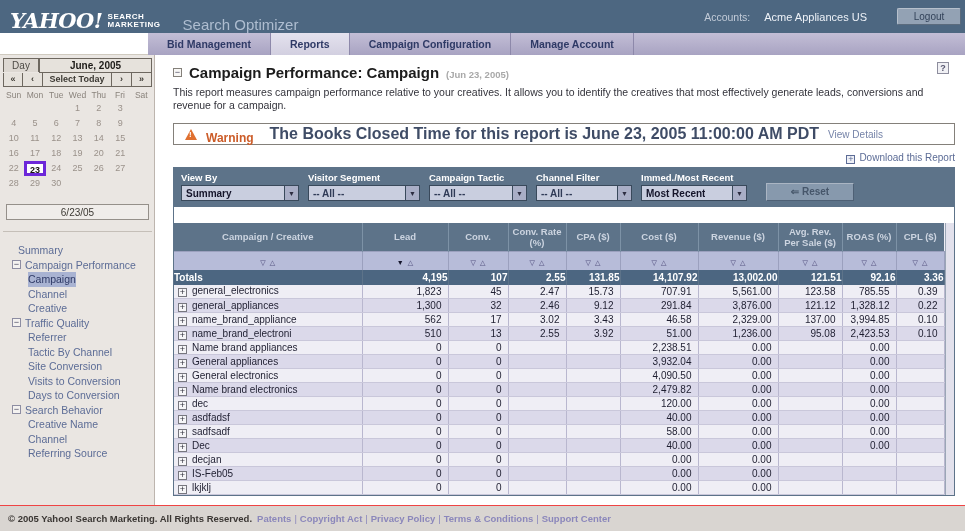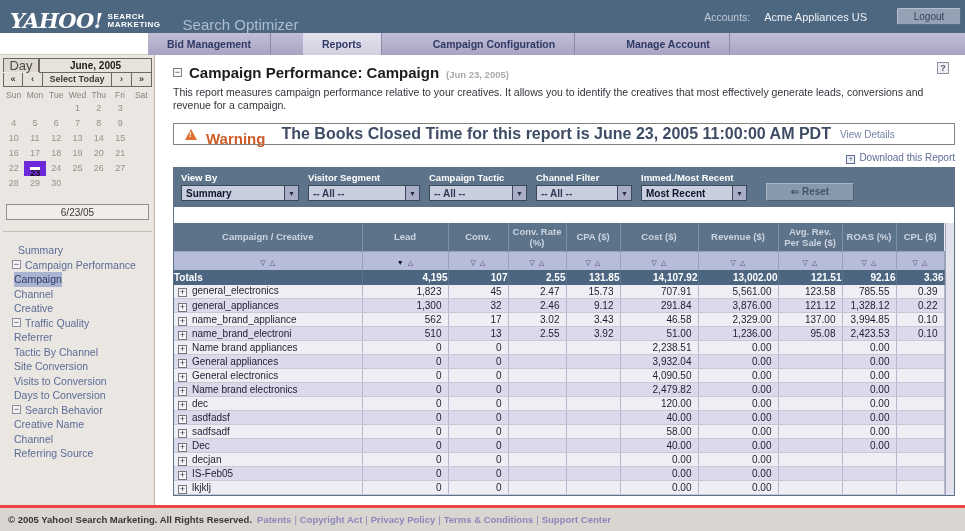--- a/index.html
+++ b/index.html
@@ -17,69 +17,69 @@
   .logo-sub { margin-left:5px; display:flex; flex-direction:column; font-size:8px; font-weight:bold; line-height:8px; letter-spacing:0.5px; }
   .app-title { margin-left:22px; font-size:15px; color:#aebdd0; }
   .top-right { position:absolute; right:4px; top:0; height:33px; display:flex; align-items:center; }
   .accounts-label { color:#c2cbd8; font-size:10.5px; margin-right:14px; }
   .account-name { color:#eef2f8; font-size:11px; }
   .logout-btn { margin-left:30px; width:64px; height:17px; background:#93a2b4; border:1px solid #b6c0cc; border-right-color:#5b6b7d; border-bottom-color:#5b6b7d; color:#33435a; font-size:10px; text-align:center; line-height:15px; border-radius:2px; cursor:pointer; }
 
   
   .tabbar { height:22px; display:flex; background:#fff; }
   .tab-spacer { width:148px; background:#fff; border-bottom:1px solid #cfcabf; }
-  .tabs { flex:1; display:flex; background:linear-gradient(#c3bed6,#a8a3c2);gap:32px; }
+  .tabs { flex:1; display:flex; background:linear-gradient(#c3bed6,#a8a3c2); }
   .tab { padding:0 19px; line-height:22px; font-size:10.5px; font-weight:bold; color:#2f3a66; border-right:1px solid #8d88aa; cursor:pointer; }
   .tab.active { background:linear-gradient(#e4e2ee,#d2cfe0); }
 
   
   .body-row { display:flex; height:450px; }
   .sidebar { width:155px; background:#eae6e2; border-right:1px solid #bdb5ae; flex:none; }
   .main { flex:1; position:relative; padding:9px 10px 0 18px; background:#fff; }
 
   
   .calendar { margin:3px 2px 0 3px; width:149px; }
   .cal-top { display:flex; }
-  .day-tab { width:36px; height:14px; border:1px solid #6d675f; border-bottom:none; background:#ddd8d2; font-size:13px; color:#4d4a45; text-align:center; line-height:13px; cursor:pointer; }
+  .day-tab { width:36px; height:14px; border:1px solid #6d675f; border-bottom:none; background:#ddd8d2; font-size:10px; color:#4d4a45; text-align:center; line-height:13px; cursor:pointer; }
   .month-title { flex:1; border:1px solid #6d675f; font-size:10px; font-weight:bold; color:#1d1b18; text-align:center; line-height:13px; background:#e6e2dc; }
   .cal-nav { display:flex; }
   .cal-nav-btn { border:1px solid #6d675f; border-top:none; font-size:9px; font-weight:bold; text-align:center; line-height:13px; height:14px; background:#e6e2dc; color:#3c3933; cursor:pointer; width:20px; }
   .cal-nav-btn + .cal-nav-btn { border-left:none; }
   .cal-nav-btn.today { flex:1; }
   .cal-weekdays { display:flex; margin-top:3px; }
   .cal-wd { width:21.3px; font-size:8.5px; color:#8a837c; text-align:center; }
   .cal-grid { display:flex; flex-wrap:wrap; width:149px; margin-top:1px; }
   .cal-day { width:21.3px; height:15px; font-size:9px; color:#9a918a; text-align:center; line-height:15px; cursor:pointer; }
-  .cal-day.selected { background:#fff; border:6px solid #6d28d9; color:#15130f; font-weight:bold; line-height:13px; }
+  .cal-day.selected { background:#fff; border:3px solid #6d28d9; color:#15130f; font-weight:bold; line-height:13px; }
   .cal-date-display { margin:13px 3px 0 3px; border:1px solid #95908a; background:#f0edea; text-align:center; font-size:10px; color:#3c3933; height:16px; line-height:15px; }
   .sidebar-divider { border-bottom:1px solid #c5bfb8; margin-top:11px; }
 
   
   .navtree { margin-top:11px; }
   .nav-item { font-size:10.5px; color:#5c6c96; line-height:14.5px; display:flex; align-items:center; cursor:pointer; white-space:nowrap; }
   .nav-item.pl18 { padding-left:18px; }
   .nav-item.pl12 { padding-left:12px; }
-  .nav-item.pl30 { padding-left:14px; }
+  .nav-item.pl30 { padding-left:28px; }
   .tree-icon { width:9px; height:9px; border:1px solid #8d8da2; background:#f4f2f0; font-size:9px; line-height:7px; text-align:center; color:#44445c; margin-right:4px; flex:none; }
   .tree-icon::before { content:"−"; }
   .nav-item.selected .nav-label { background:#a9b3d2; color:#2f3a66; }
 
   
   .title-row { display:flex; align-items:center; }
   .collapse-box { width:9px; height:9px; border:1px solid #84807a; font-size:9px; line-height:7px; text-align:center; color:#44445c; margin-right:7px; background:#f8f7f5; flex:none; }
   .collapse-box::before { content:"−"; }
   .page-title { font-size:15px; font-weight:bold; color:#1c1c1c; }
   .title-date { font-size:9.5px; color:#a8a8a8; font-weight:bold; margin-left:7px; padding-top:3px; }
   .help-box { position:absolute; right:16px; top:7px; width:12px; height:12px; border:1px solid #8d8d9d; background:#f0f0f4; color:#55556d; font-size:9px; font-weight:bold; text-align:center; line-height:11px; cursor:pointer; }
   .report-desc { margin-top:5px; font-size:10.5px; color:#33333b; width:775px; line-height:13px; }
 
   .warning-box { margin-top:11px; width:782px; border:1px solid #84807a; background:#fff; height:22px; display:flex; align-items:center; padding-left:11px; }
   .warn-tri { position:relative; width:0; height:0; border-left:6px solid transparent; border-right:6px solid transparent; border-bottom:11px solid #e0702f; margin-right:9px; flex:none; }
   .warn-tri::after { content:"!"; position:absolute; left:-2px; top:1px; color:#fff; font-size:8px; font-weight:bold; }
-  .warn-label { color:#cc5c28; font-weight:bold; font-size:15px; margin-right:16px;margin-top:8px; }
+  .warn-label { color:#cc5c28; font-weight:bold; font-size:12px; margin-right:16px;margin-top:8px; }
   .warn-msg { color:#3f4c66; font-size:16px; font-weight:bold; margin-right:9px; }
   .warn-link { color:#7583a8; font-size:10px; cursor:pointer; }
 
   .download-row { width:782px; text-align:right; margin-top:7px; margin-bottom:3px; font-size:10px; color:#5c6c96; }
   .download-link { cursor:pointer; }
   .plus-box { display:inline-block; width:9px; height:9px; border:1px solid #5c6c96; font-size:9px; line-height:7px; text-align:center; margin-right:4px; color:#5c6c96; background:#eef0f6; vertical-align:-1px; }
   .plus-box::before { content:"+"; }
 
   
   .report-panel { width:782px; border:1px solid #5d7389; }
@@ -111,21 +111,21 @@
   td.num { text-align:right; padding-right:6px; }
   tbody td { font-size:10px; color:#1e1e30; height:14px; border-right:1px solid #b9b7cf; border-bottom:1px solid #c9c7da; padding:0; white-space:nowrap; overflow:hidden; }
   tbody tr.light td { background:#efeef5; }
   tbody tr.dark td { background:#dbd9ea; }
   td.name-cell { padding-left:4px; text-align:left; }
   .expand-icon { display:inline-block; width:9px; height:9px; border:1px solid #77777f; background:#f6f6f8; font-size:9px; line-height:7px; text-align:center; color:#33333f; margin-right:5px; vertical-align:-1px; cursor:pointer; }
   .expand-icon::before { content:"+"; }
   .scroll-strip { width:10px; background:#e2e1ec; border-left:1px solid #9aa6b6; cursor:pointer; }
 
   
-  .footer { height:26px; background:#d9d5d1; border-top:3px solid #ef4444; font-size:9.5px; display:flex; align-items:center; padding-left:8px; }
+  .footer { height:26px; background:#d9d5d1; border-top:1px solid #ef4444; font-size:9.5px; display:flex; align-items:center; padding-left:8px; }
   .footer-copy { color:#3a3633; font-weight:bold; margin-right:5px; }
   .flink { color:#8b87bb; font-weight:bold; cursor:pointer; }
   .sep { color:#8b87bb; margin:0 3px; }
 </style>
 </head>
 <body>
 
 <div class="topbar">
   <div class="logo">
     <span class="logo-yahoo">YAHOO!</span>

